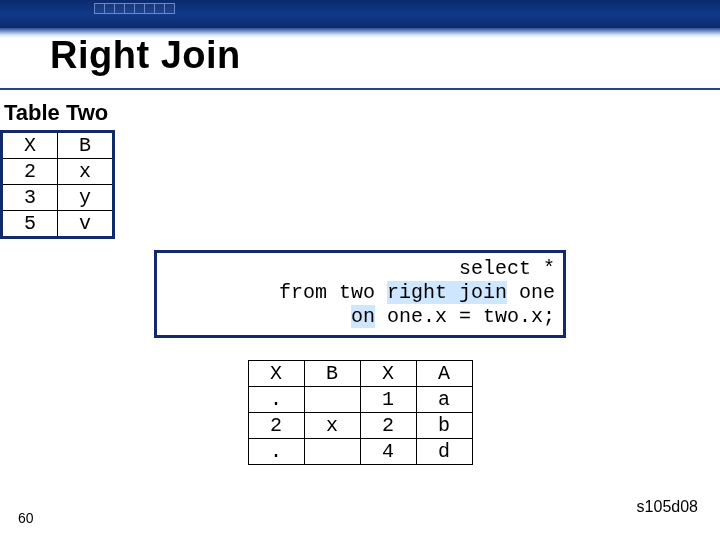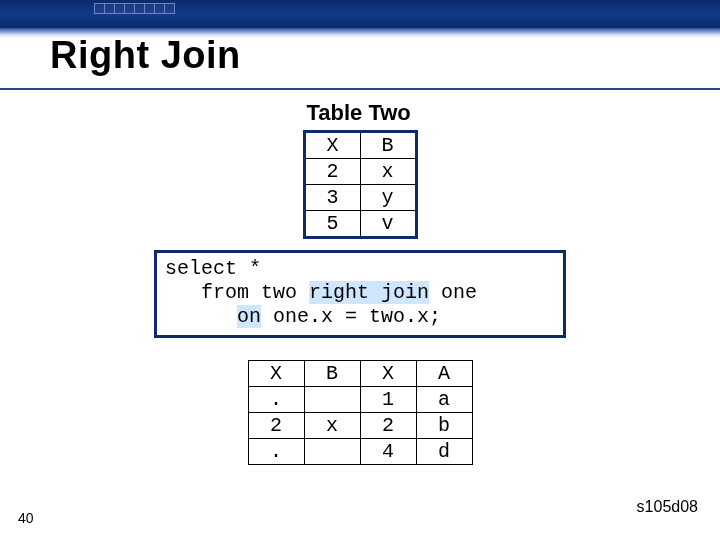--- a/index.html
+++ b/index.html
@@ -48,20 +48,21 @@
     color: #000;
     letter-spacing: 0.5px;
   }
   .tables-row {
     position: absolute;
     top: 100px;
     left: 0; right: 0;
     display: flex;
     justify-content: center;
     gap: 130px;
+    flex-direction: column;
   }
   .table-block {
     display: flex;
     flex-direction: column;
     align-items: flex-start;
   }
   .table-caption {
     font-size: 22px;
     font-weight: 700;
     color: #000;
@@ -89,20 +90,21 @@
   table.data th { font-weight: 400; }
 
   .code-box {
     position: absolute;
     top: 250px;
     left: 154px;
     width: 412px;
     border: 3px solid #102a6a;
     background: #fff;
     padding: 4px 8px 6px 8px;
+    text-align: right;
   }
   .code-box pre {
     font-family: "Courier New", Courier, monospace;
     font-size: 20px;
     line-height: 1.2;
     color: #000;
     white-space: pre;
   }
   .hl { background: #cfe6ff; }
 
@@ -205,14 +207,14 @@
     <tr>
       <td>.</td>
       <td></td>
       <td>4</td>
       <td>d</td>
     </tr>
   </tbody>
     </table>
 </div>
 
-<div class="page-num">40</div>
+<div class="page-num">60</div>
 <div class="slide-code">s105d08</div>
 
 </body></html>

